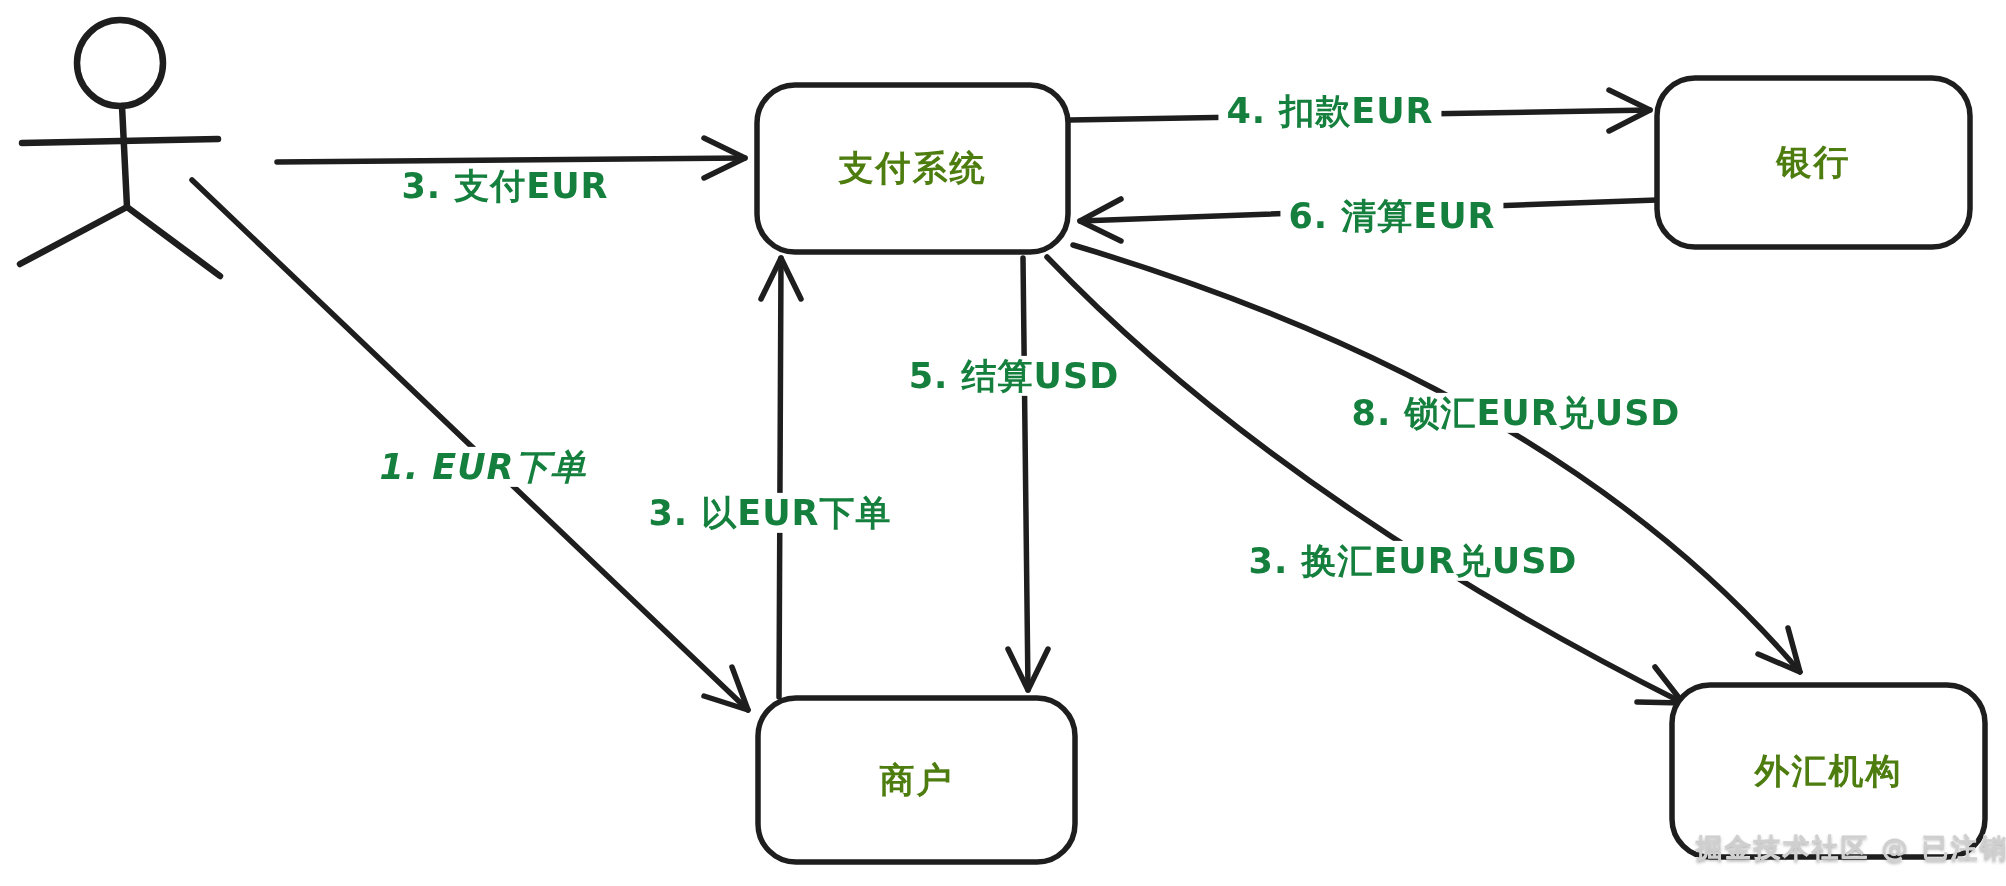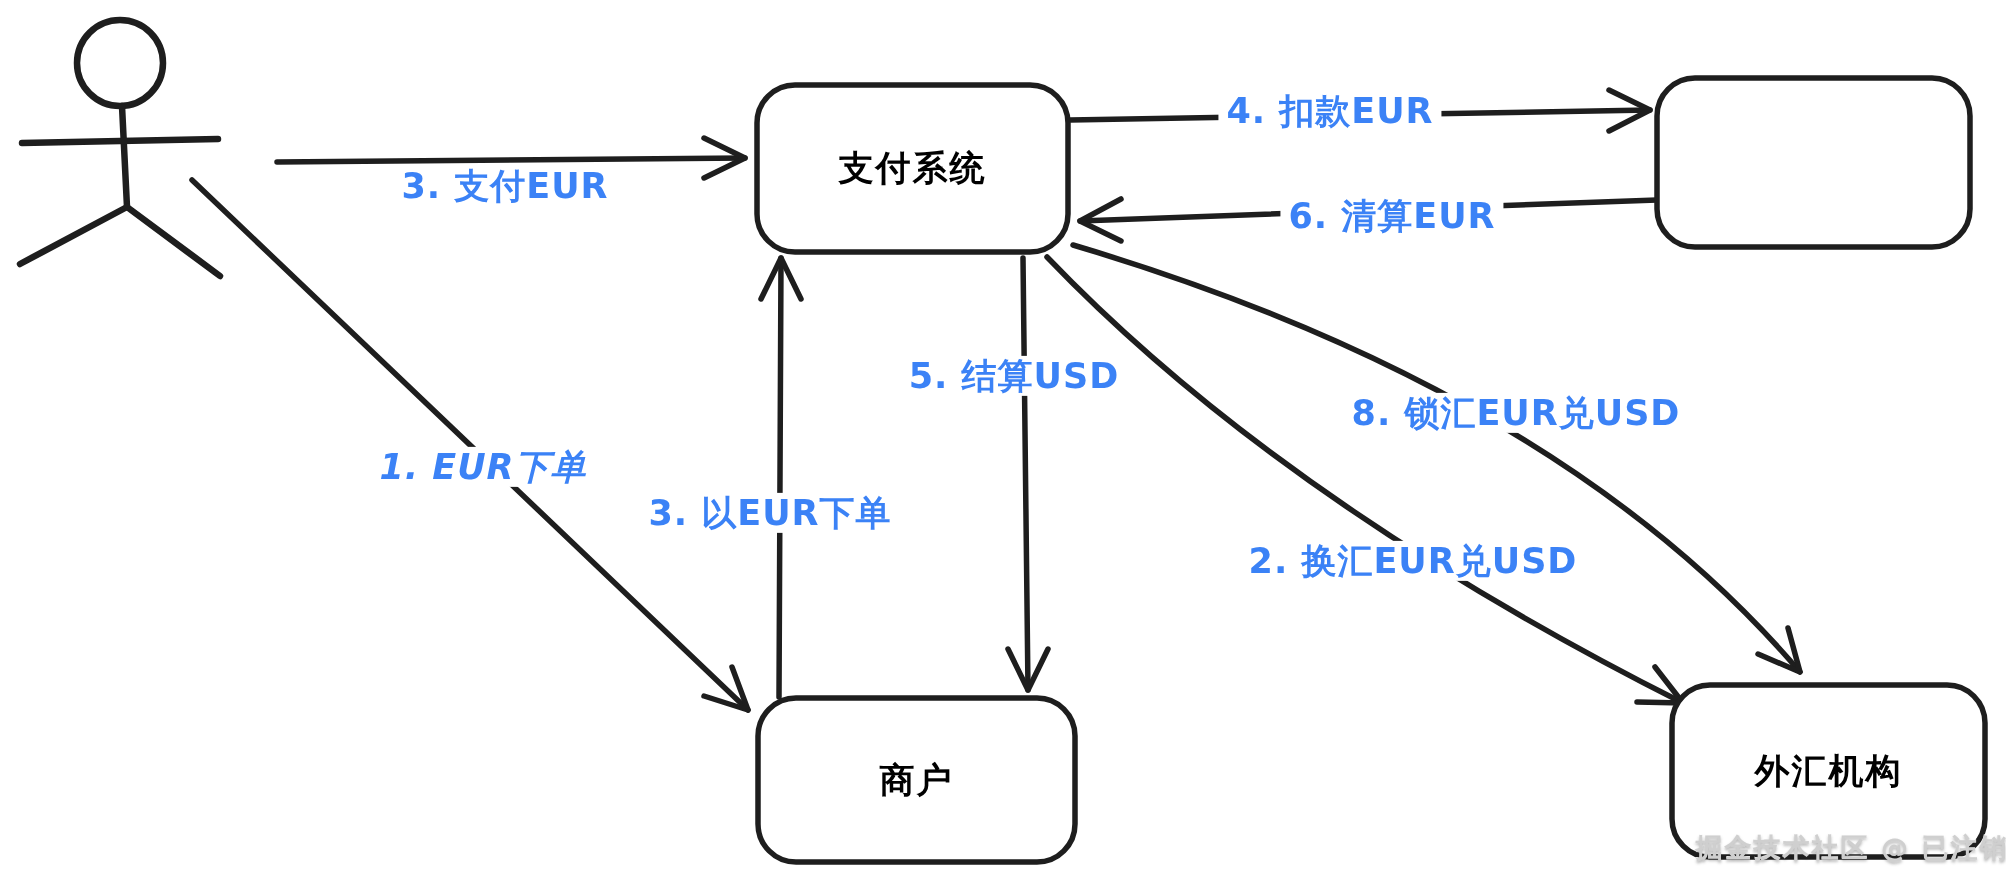--- a/index.html
+++ b/index.html
@@ -18,34 +18,34 @@
     fill: none;
     stroke-linecap: round;
     stroke-linejoin: round;
   }
   .sk.thick { stroke-width: 6.5; }
   .node-fill { fill: #ffffff; }
   .label {
     position: absolute;
     transform: translate(-50%, -50%);
     background: #ffffff;
-    color: #3b82f6;
+    color: #15803d;
     font-size: 35px;
     font-weight: 600;
     letter-spacing: 1px;
     white-space: nowrap;
     padding: 0 8px;
     line-height: 1.15;
   }
   .node-label {
     position: absolute;
     display: flex;
     align-items: center;
     justify-content: center;
-    color: #000000;
+    color: #4d7c0f;
     font-size: 35px;
     font-weight: 600;
     letter-spacing: 2px;
     white-space: nowrap;
     background: transparent;
   }
   .watermark {
     position: absolute;
     transform: translate(-50%, -50%);
     font-size: 27px;
@@ -93,26 +93,27 @@
 
     <g>
       <rect class="sk" x="757" y="85" width="311" height="167" rx="38" ry="38" fill="#a9d9f2"></rect>
       <rect class="sk node-fill" x="1657" y="78" width="313" height="169" rx="38" ry="38"></rect>
       <rect class="sk node-fill" x="758" y="698" width="317" height="164" rx="38" ry="38"></rect>
       <rect class="sk node-fill" x="1672" y="685" width="313" height="172" rx="38" ry="38"></rect>
     </g>
   </svg>
 
   <div class="node-label" style="left:757px; top:85px; width:311px; height:167px;">支付系统</div>
+  <div class="node-label" style="left:1657px; top:78px; width:313px; height:169px;">银行</div>
   <div class="node-label" style="left:758px; top:698px; width:317px; height:164px;">商户</div>
   <div class="node-label" style="left:1672px; top:685px; width:313px; height:172px;">外汇机构</div>
 
   <div class="label" style="left:483px; top:467px;font-style:italic;">1. EUR下单</div>
   <div class="label" style="left:770px; top:513px;">3. 以EUR下单</div>
   <div class="label" style="left:505px; top:157px;margin-top:29px;">3. 支付EUR</div>
   <div class="label" style="left:1330px; top:111px;">4. 扣款EUR</div>
   <div class="label" style="left:1516px; top:413px;">8. 锁汇EUR兑USD</div>
   <div class="label" style="left:1372px; top:216px;margin-left:20px;">6. 清算EUR</div>
-  <div class="label" style="left:1413px; top:561px;">2. 换汇EUR兑USD</div>
+  <div class="label" style="left:1413px; top:561px;">3. 换汇EUR兑USD</div>
   <div class="label" style="left:1014px; top:376px;">5. 结算USD</div>
 
   <div class="watermark" style="left:1852px; top:848px;">掘金技术社区 @ 已注销</div>
 </div>
 
 </body></html>

